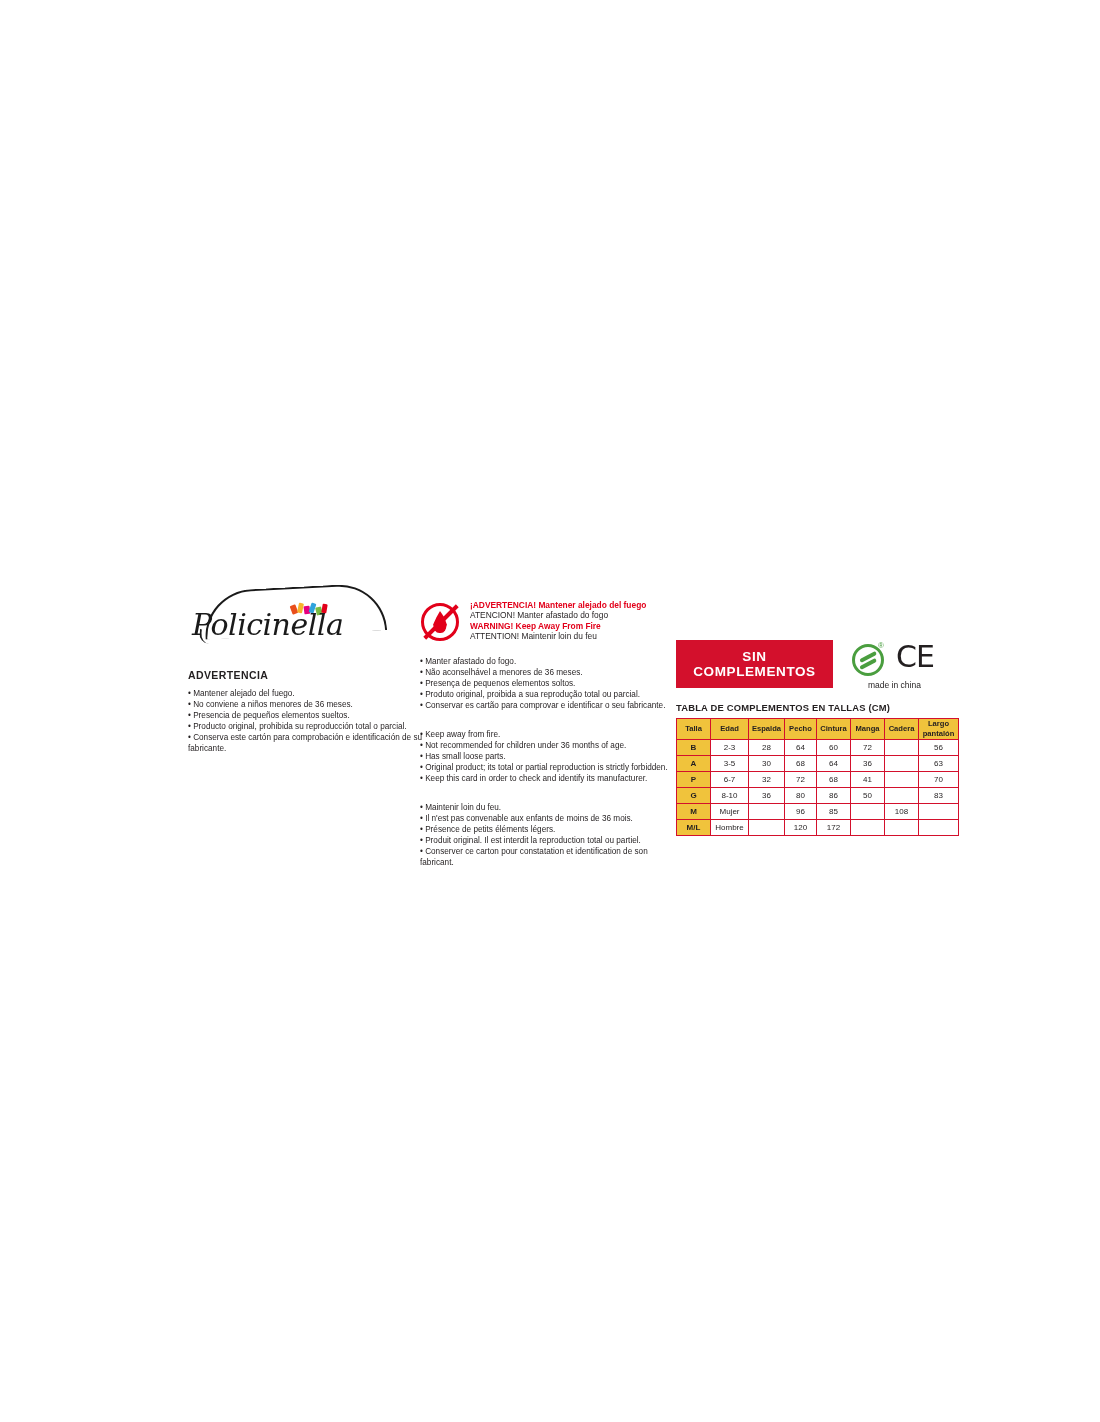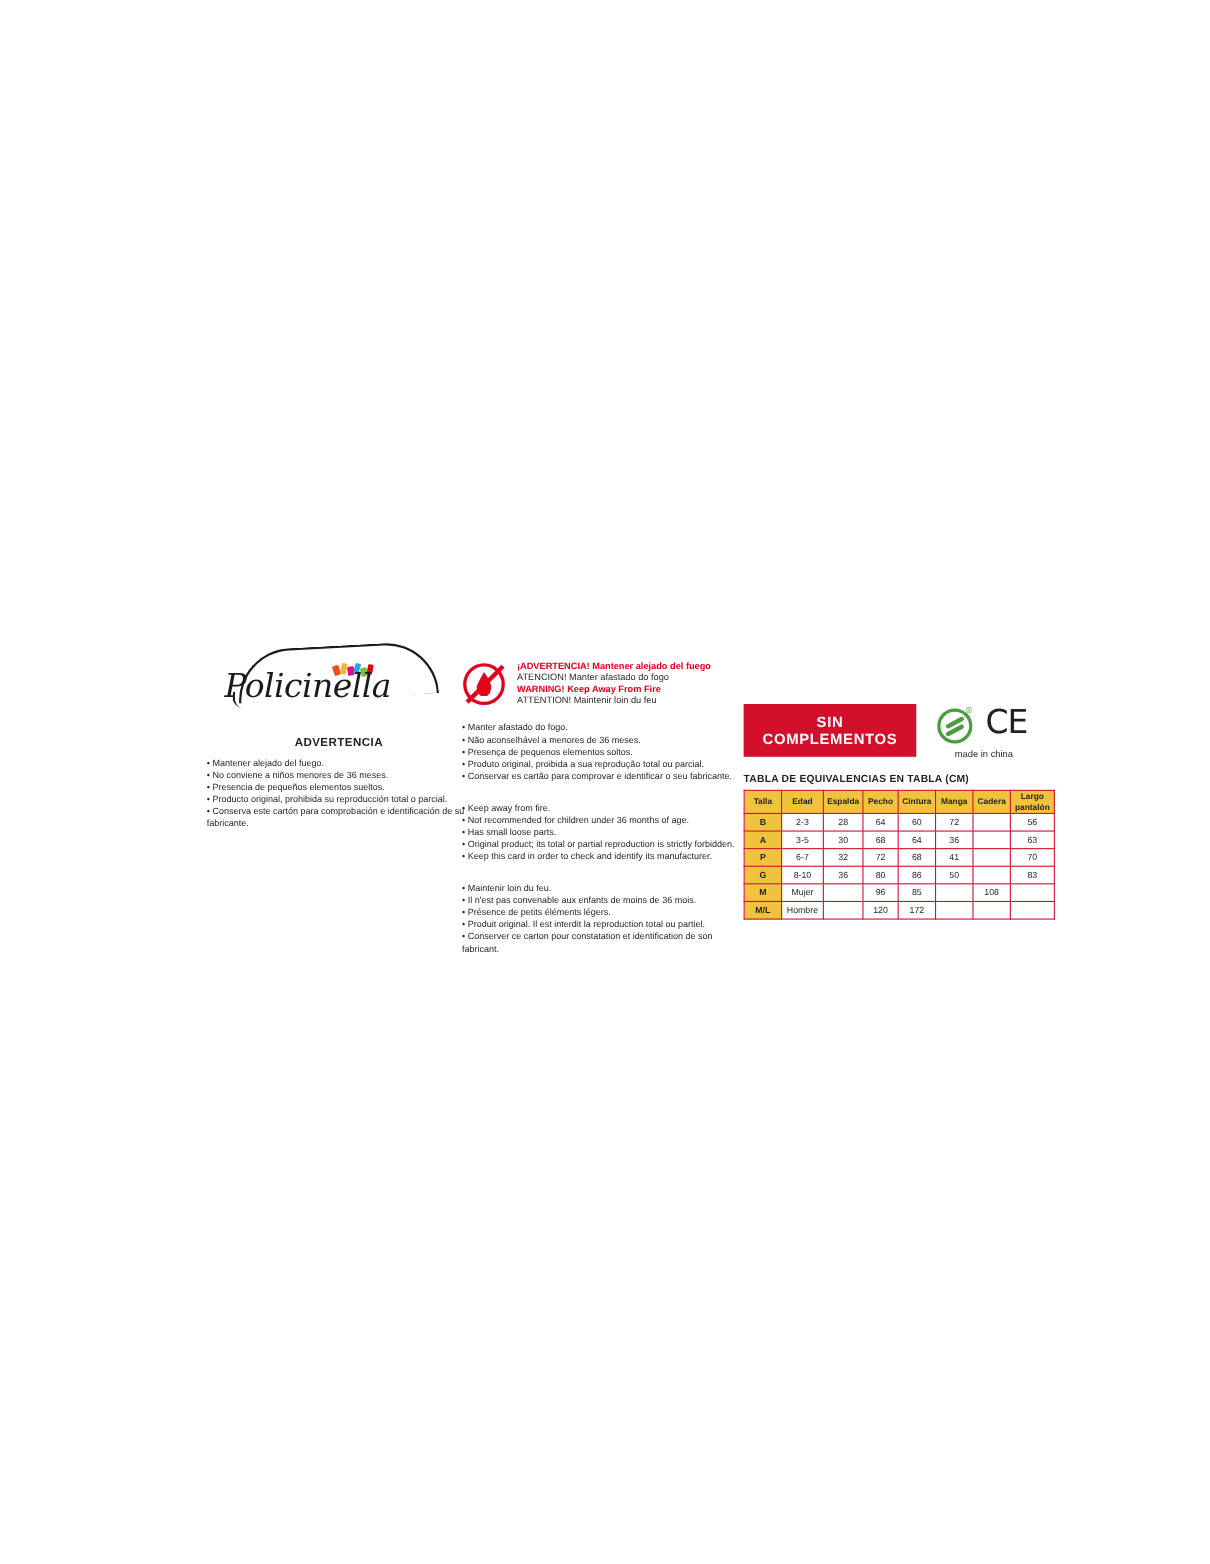--- a/index.html
+++ b/index.html
@@ -27,21 +27,21 @@
   .col-left {
     position: absolute;
     left: 188px;
     top: 585px;
     width: 240px;
   }
   .logo-wrap {
     position: relative;
     width: 200px;
     height: 70px;
-    margin-left: 16px;
+    margin-left: 4px;
     text-decoration: underline;
   }
   .logo-arc {
     position: absolute;
     left: 12px;
     top: 2px;
     width: 178px;
     height: 46px;
     border: 2px solid #1a1a1a;
     border-bottom: none;
@@ -89,21 +89,20 @@
     line-height: 14.5px;
     color: #231f20;
   }
   .addr .b { font-weight: bold; }
 
   .adv-title {
     margin-top: 14px;
     font-size: 10.5px;
     font-weight: bold;
     letter-spacing: 0.4px;
-    text-align: center;
   }
   .bullets {
     margin-top: 7px;
     font-size: 8.2px;
     line-height: 11px;
     color: #231f20;
   }
   .bullets div { white-space: nowrap; }
   .bullets div.wrap { white-space: normal; }
 
@@ -385,21 +384,21 @@
           <div class="ring"></div>
           <div class="arrow1"></div>
           <div class="arrow2"></div>
         </div>
         <div class="reg-mark">®</div>
         <div class="ce-mark">CE</div>
         <div class="made-in">made in china</div>
       </div>
     </div>
 
-    <div class="table-title">TABLA DE EQUIVALENCIAS EN TABLA (CM)</div>
+    <div class="table-title">TABLA DE COMPLEMENTOS EN TALLAS (CM)</div>
 
     <table class="sizes">
       <colgroup>
         <col class="c0">
           <col class="c1">
           <col class="c2">
           <col class="c3">
         <col class="c4">
           <col class="c5">
           <col class="c6">

